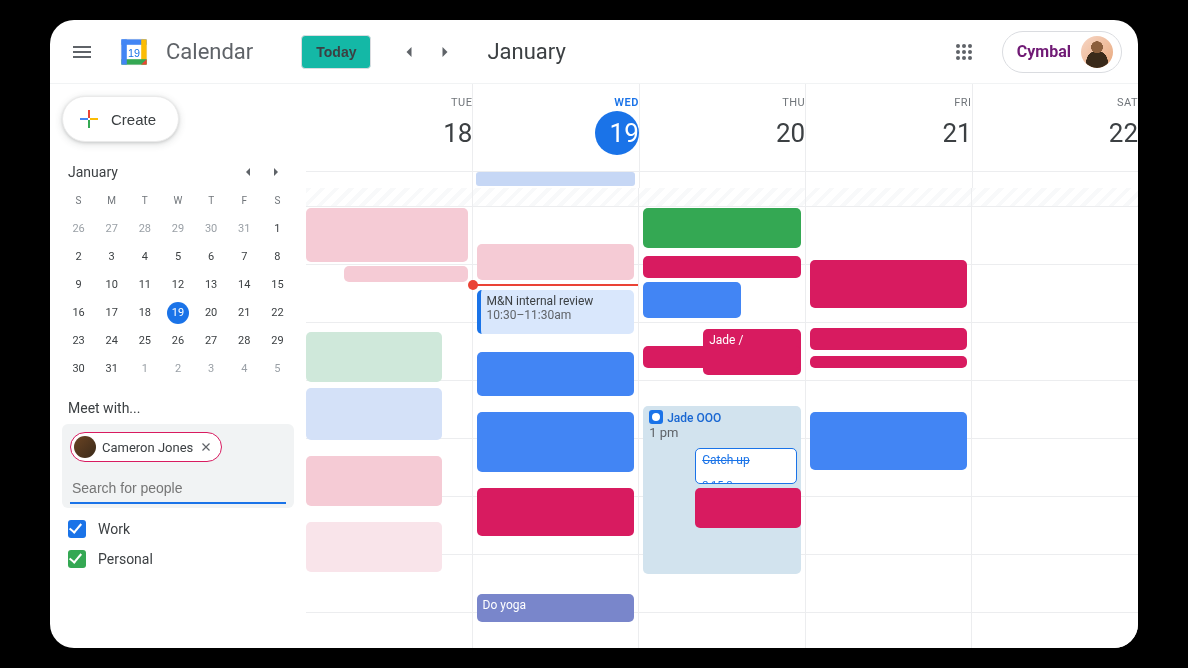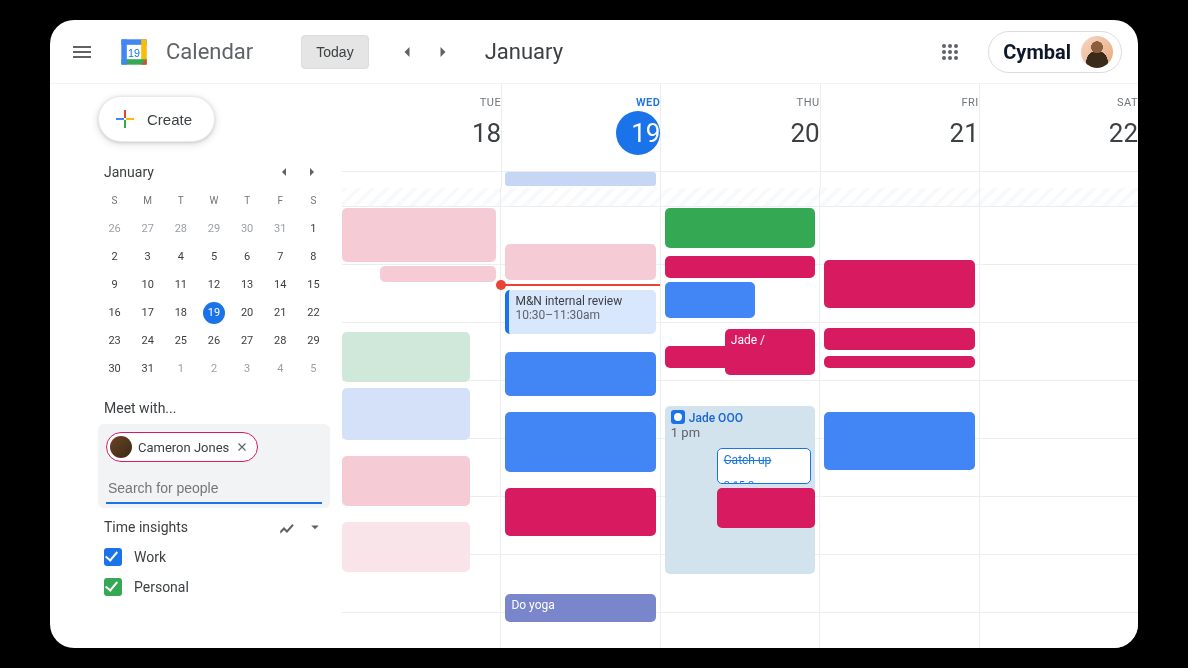--- a/index.html
+++ b/index.html
@@ -5,35 +5,35 @@
 * { box-sizing: border-box; margin: 0; padding: 0; }
 body { background: #000; font-family: 'Google Sans', Roboto, Arial, sans-serif; width: 1188px; height: 668px; overflow: hidden; display: flex; align-items: center; justify-content: center; }
 .app-window { width: 1088px; height: 628px; background: #fff; border-radius: 24px; overflow: hidden; position: relative; box-shadow: 0 2px 12px rgba(0,0,0,0.3); }
 
 
 .header { height: 64px; display: flex; align-items: center; padding: 0 16px 0 8px; border-bottom: 1px solid #f1f3f4; gap: 8px; }
 .ham { width: 48px; height: 48px; display: flex; align-items: center; justify-content: center; cursor: pointer; border-radius: 50%; }
 .ham svg { width: 24px; height: 24px; fill: #5f6368; }
 .logo { width: 40px; height: 40px; display: flex; align-items: center; justify-content: center; }
 .app-title { font-size: 22px; color: #5f6368; font-weight: 400; margin-left: 4px; margin-right: 40px; }
-.today-btn { border: 1px solid #dadce0; background: #e5e5e5; border-radius: 4px; padding: 8px 14px; font-size: 14px; color: #3c4043; cursor: pointer; }
+.today-btn { border: 1px solid #dadce0; background: #14b8a6; border-radius: 4px; padding: 8px 14px; font-size: 14px; color: #3c4043; cursor: pointer; font-weight: bold; }
 .nav-arrows { display: flex; margin-left: 12px; }
 .nav-arrow { width: 36px; height: 36px; display: flex; align-items: center; justify-content: center; cursor: pointer; border-radius: 50%; color: #5f6368; }
 .nav-arrow svg { width: 20px; height: 20px; fill: #5f6368; }
 .month-label { font-size: 22px; color: #3c4043; margin-left: 16px; }
 .spacer { flex: 1; }
 .apps-grid { width: 40px; height: 40px; display: flex; align-items: center; justify-content: center; cursor: pointer; border-radius: 50%; }
 .brand-chip { border: 1px solid #dadce0; border-radius: 22px; padding: 4px 8px 4px 14px; display: flex; align-items: center; gap: 10px; margin-left: 10px; }
-.brand-chip span { font-weight: 700; font-size: 20px; color: #0f172a; }
+.brand-chip span { font-weight: 700; font-size: 16px; color: #701a75; }
 .avatar { width: 32px; height: 32px; border-radius: 50%; background: linear-gradient(135deg,#f7d6c5,#e8a87c); position: relative; overflow: hidden; }
 .avatar::after { content:""; position:absolute; inset:0; border-radius:50%; background: radial-gradient(circle at 50% 35%, #8b5e3c 0 22%, transparent 23%), radial-gradient(circle at 50% 80%, #3a2a1a 0 35%, transparent 36%); }
 
 
 .main { display: flex; height: calc(100% - 64px); }
-.sidebar { width: 256px; padding: 12px 12px 0 12px; overflow: hidden; margin-left: 36px; }
+.sidebar { width: 256px; padding: 12px 12px 0 12px; overflow: hidden; }
 .create-btn { display: inline-flex; align-items: center; gap: 10px; background: #fff; border: 1px solid #eaeaea; border-radius: 28px; padding: 10px 22px 10px 14px; font-size: 15px; color: #3c4043; box-shadow: 0 1px 3px rgba(60,64,67,.2),0 2px 6px 2px rgba(60,64,67,.1); cursor: pointer; }
 .plus { width: 24px; height: 24px; }
 
 .mini-header { display: flex; align-items: center; justify-content: space-between; margin-top: 18px; padding: 0 6px; }
 .mini-title { font-size: 14px; color: #3c4043; }
 .mini-nav { display: flex; gap: 4px; }
 .mini-nav-btn { width: 24px; height: 24px; display: flex; align-items: center; justify-content: center; cursor: pointer; border-radius: 50%; }
 .mini-nav-btn svg { width: 16px; height: 16px; fill: #5f6368; }
 
 .mini-cal { width: 100%; margin-top: 6px; }
@@ -264,31 +264,20 @@
         <div class="chip">
           <div class="chip-avatar"></div>
           <span>Cameron Jones</span>
           <span class="x"><svg viewBox="0 0 24 24">
                 <path d="M6 6l12 12M18 6L6 18" stroke="#5f6368" stroke-width="2" fill="none"></path>
               </svg></span>
         </div>
         <input class="search-input" placeholder="Search for people" style="">
       </div>
 
-      <div class="row-item">
-        <span class="lbl">Time insights</span>
-        <span class="icons">
-          <svg viewBox="0 0 24 24">
-              <path d="M3 17l5-5 4 4 7-8 2 2-9 10-4-4-5 5z"></path>
-            </svg>
-          <svg viewBox="0 0 24 24">
-              <path d="M7 10l5 5 5-5z"></path>
-            </svg>
-        </span>
-      </div>
 
 
       <div class="cal-list" id="cal-list">
           <div class="cal-item">
             <div class="checkbox blue"></div>
             <span>Work</span>
           </div>
           <div class="cal-item">
             <div class="checkbox green"></div>
             <span>Personal</span>

